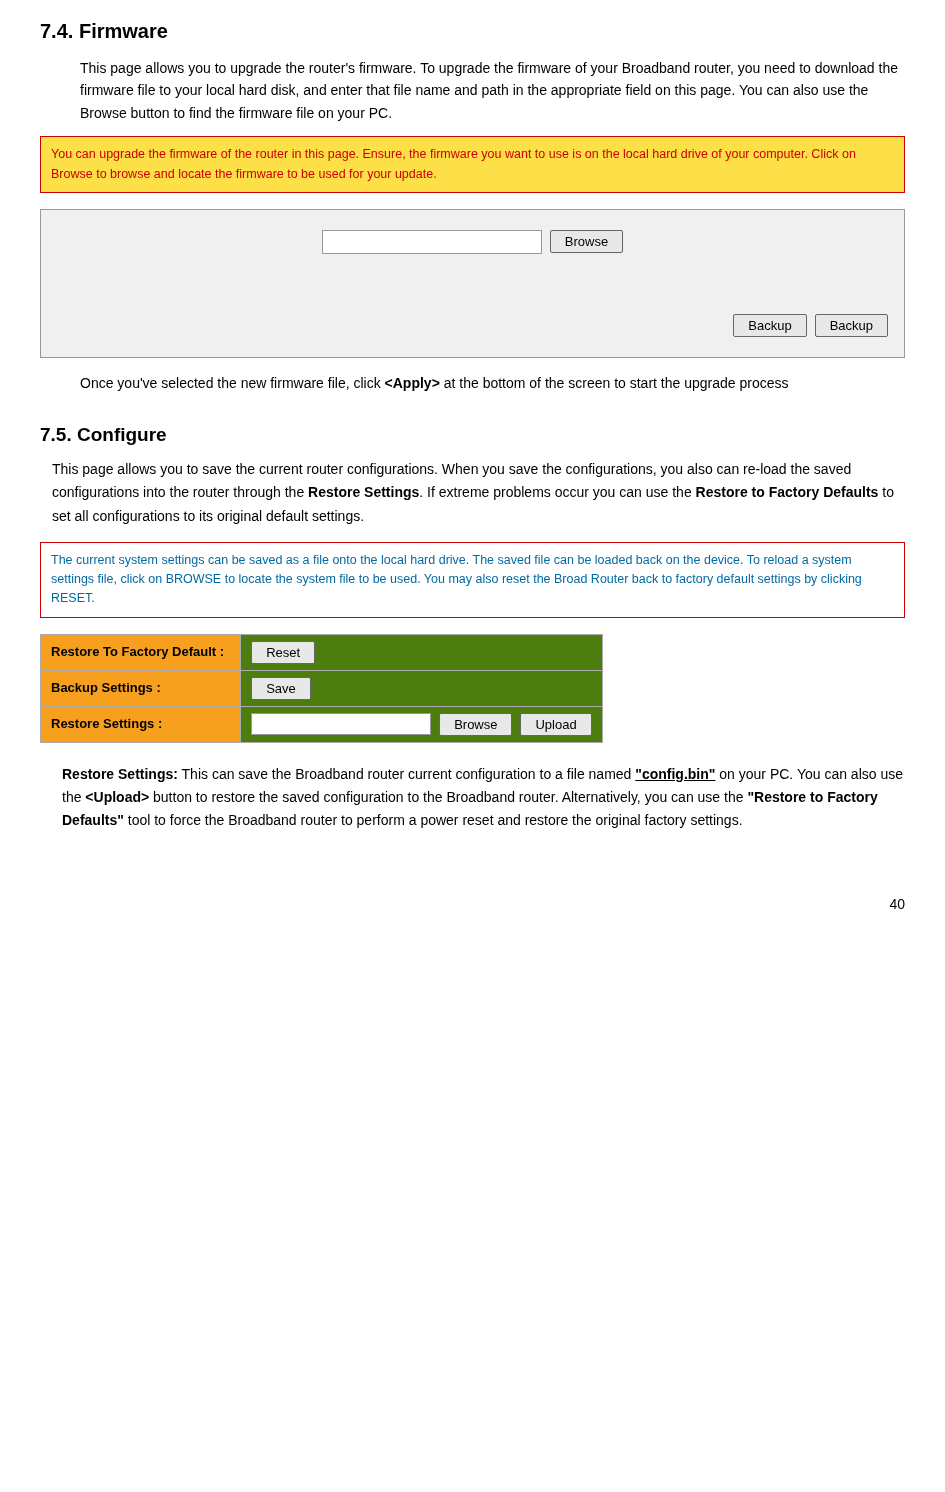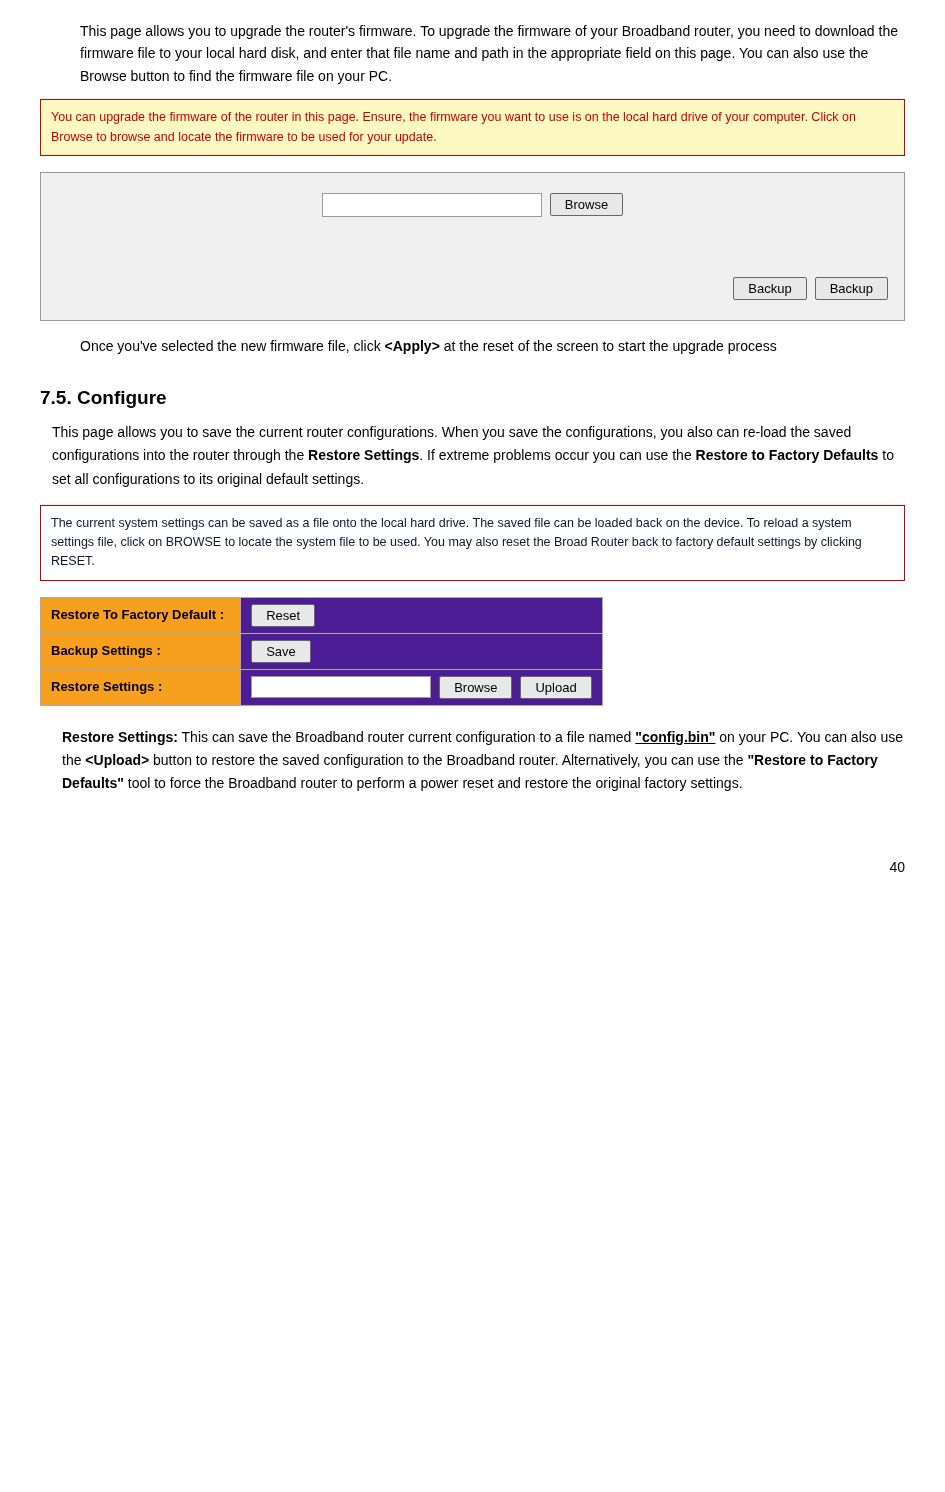--- a/index.html
+++ b/index.html
@@ -30,21 +30,21 @@
       margin-bottom: 12px;
       line-height: 1.6;
     }
     .notice-box {
       border: 1px solid #c00;
       color: #c00;
       font-size: 12.5px;
       padding: 8px 10px;
       margin-bottom: 16px;
       line-height: 1.55;
-      background: #fef9c3;
+      background: #fde047;
     }
     .firmware-form {
       border: 1px solid #999;
       background: #f0f0f0;
       padding: 20px 16px;
       margin-bottom: 14px;
     }
     .firmware-form .file-row {
       display: flex;
       align-items: center;
@@ -80,21 +80,21 @@
     .configure-section {
       margin-bottom: 20px;
     }
     .configure-intro {
       margin-left: 12px;
       margin-bottom: 14px;
       line-height: 1.65;
     }
     .configure-notice {
       border: 1px solid #c00;
-      color: #0f172a;
+      color: #0369a1;
       font-size: 12.5px;
       padding: 8px 10px;
       margin-bottom: 16px;
       line-height: 1.55;
       background: #fff;
     }
     .config-table {
       border: 1px solid #aaa;
       border-collapse: collapse;
       margin-bottom: 20px;
@@ -107,21 +107,21 @@
       vertical-align: middle;
     }
     .config-table .label-cell {
       background: #f7a020;
       font-weight: bold;
       color: #000;
       white-space: nowrap;
       padding: 4px 16px 6px 10px;
     }
     .config-table .action-cell {
-      background: #4c1d95;
+      background: #4d7c0f;
       margin-left: 24px;
     }
     .restore-input {
       width: 180px;
       height: 22px;
       border: 1px solid #999;
       background: #fff;
       padding: 2px 4px;
     }
     .action-cell-row {
@@ -134,38 +134,39 @@
       margin-top: 20px;
       line-height: 1.65;
     }
     .bold { font-weight: bold; }
     .underline { text-decoration: underline; }
   </style>
 </head>
 <body>
 
 <div class="section">
+  <h2>7.4. Firmware</h2>
 
   <p class="intro-text">This page allows you to upgrade the router's firmware. To upgrade the firmware of your Broadband router, you need to download the firmware file to your local hard disk, and enter that file name and path in the appropriate field on this page. You can also use the Browse button to find the firmware file on your PC.</p>
 
   <div class="notice-box">You can upgrade the firmware of the router in this page. Ensure, the firmware you want to use is on the local hard drive of your computer. Click on Browse to browse and locate the firmware to be used for your update.</div>
 
   <div class="firmware-form">
     <div class="file-row">
       <input type="text" class="file-input" value="" style="">
       <button class="btn">Browse</button>
     </div>
     <div class="button-row">
       <button class="btn">Backup</button>
       <button class="btn">Backup</button>
     </div>
   </div>
 
   <p class="after-text">
-    <span>Once you've selected the new firmware file, click </span><span class="bold">&lt;Apply&gt;</span><span> at the reset of the screen to start the upgrade process</span>
+    <span>Once you've selected the new firmware file, click </span><span class="bold">&lt;Apply&gt;</span><span> at the bottom of the screen to start the upgrade process</span>
   </p>
 </div>
 
 <div class="configure-section section">
   <h3>7.5. Configure</h3>
 
   <p class="configure-intro">
     <span>This page allows you to save the current router configurations. When you save the configurations, you also can re-load the saved configurations into the router through the </span><span class="bold">Restore Settings</span><span>. If extreme problems occur you can use the </span><span class="bold">Restore to Factory Defaults</span><span> to set all configurations to its original default settings.</span>
   </p>
 

